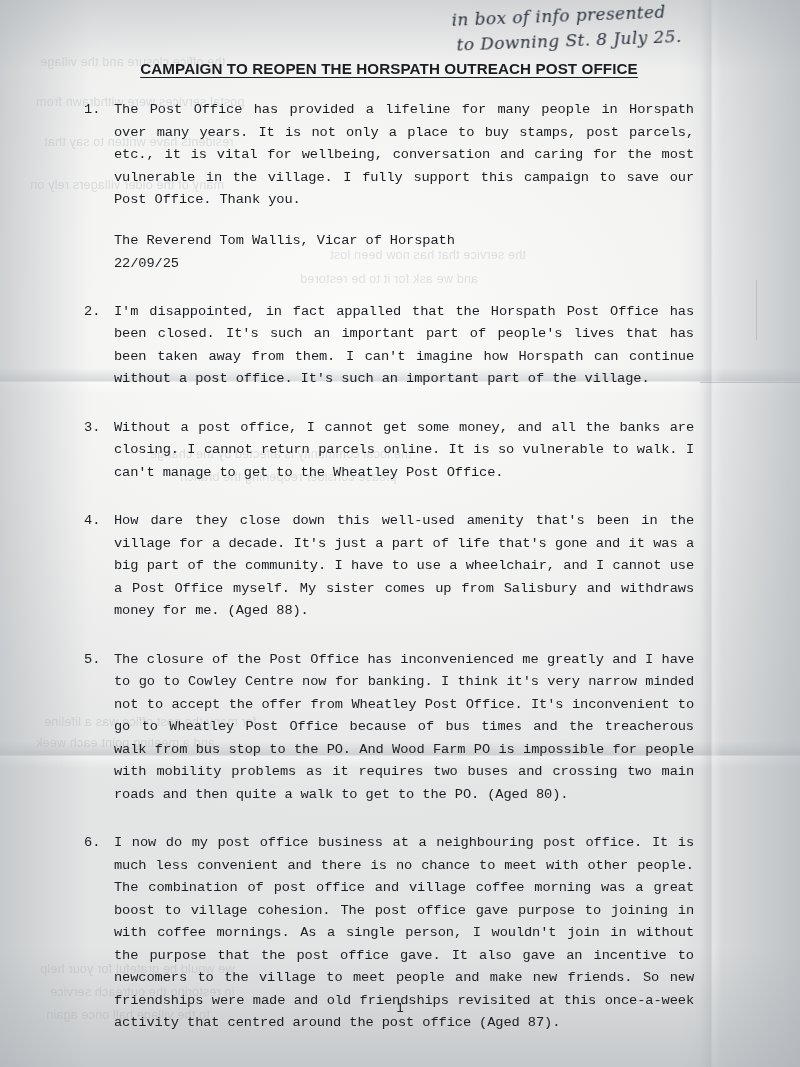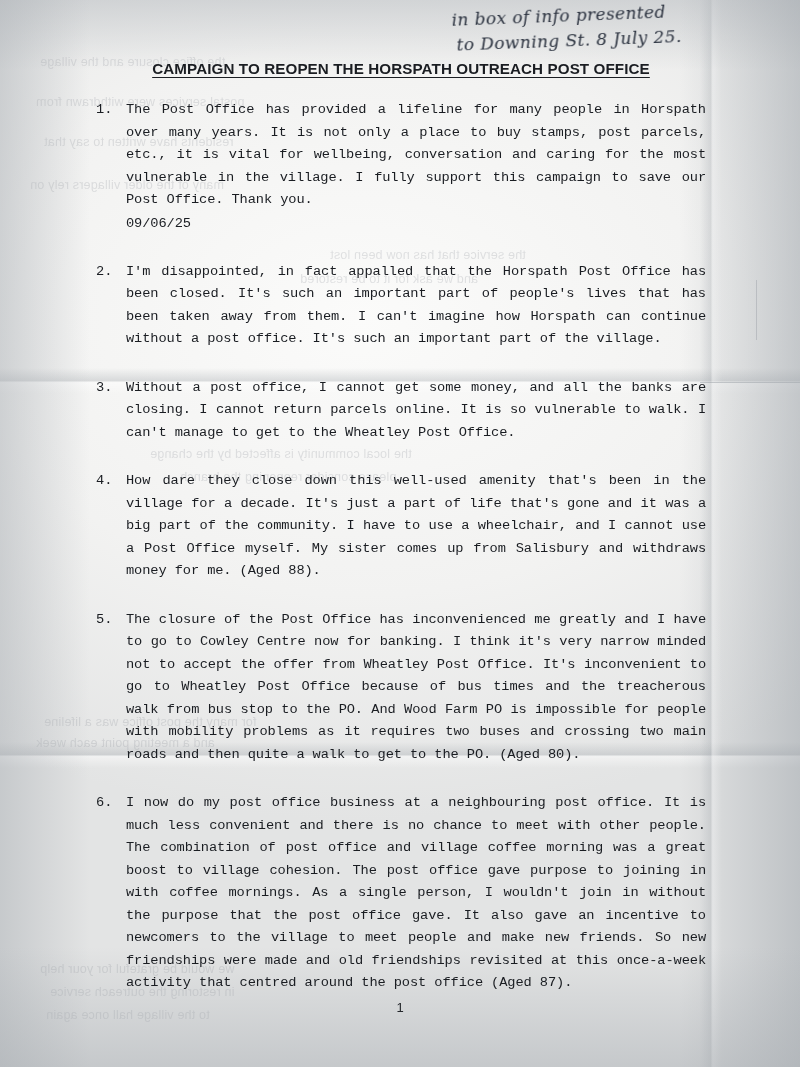--- a/index.html
+++ b/index.html
@@ -89,21 +89,20 @@
   }
   .hw-line2 { margin-left: 4px; }
 
   
   .doc {
     position: absolute;
     left: 78px;
     top: 60px;
     width: 616px;
     color: #1a1d22;
-    margin-left: 12px;
   }
   .doc-title {
     text-align: center;
     font-weight: bold;
     font-size: 15.2px;
     letter-spacing: 0.1px;
     text-decoration: underline;
     text-underline-offset: 3px;
     margin-left: 6px;
   }
@@ -188,21 +187,22 @@
     <div>in box of info presented</div>
     <div class="hw-line2">to Downing St. 8 July 25.</div>
   </div>
 
   <div class="doc">
     <div class="doc-title">CAMPAIGN TO REOPEN THE HORSPATH OUTREACH POST OFFICE</div>
 
     <ol class="items">
       <li>
         <span>The Post Office has provided a lifeline for many people in Horspath over many years. It is not only a place to buy stamps, post parcels, etc., it is vital for wellbeing, conversation and caring for the most vulnerable in the village. I fully support this campaign to save our Post Office. Thank you.</span>
-        <div class="sig sig-date">09/06/25</div>
+        <div class="sig">The Reverend Tom Wallis, Vicar of Horspath</div>
+        <div class="sig sig-date">22/09/25</div>
       </li>
       <li>
         <span>I'm disappointed, in fact appalled that the Horspath Post Office has been closed. It's such an important part of people's lives that has been taken away from them. I can't imagine how Horspath can continue without a post office. It's such an important part of the village.</span>
       </li>
       <li>
         <span>Without a post office, I cannot get some money, and all the banks are closing. I cannot return parcels online. It is so vulnerable to walk. I can't manage to get to the Wheatley Post Office.</span>
       </li>
       <li>
         <span>How dare they close down this well-used amenity that's been in the village for a decade. It's just a part of life that's gone and it was a big part of the community. I have to use a wheelchair, and I cannot use a Post Office myself. My sister comes up from Salisbury and withdraws money for me. (Aged 88).</span>
       </li>

